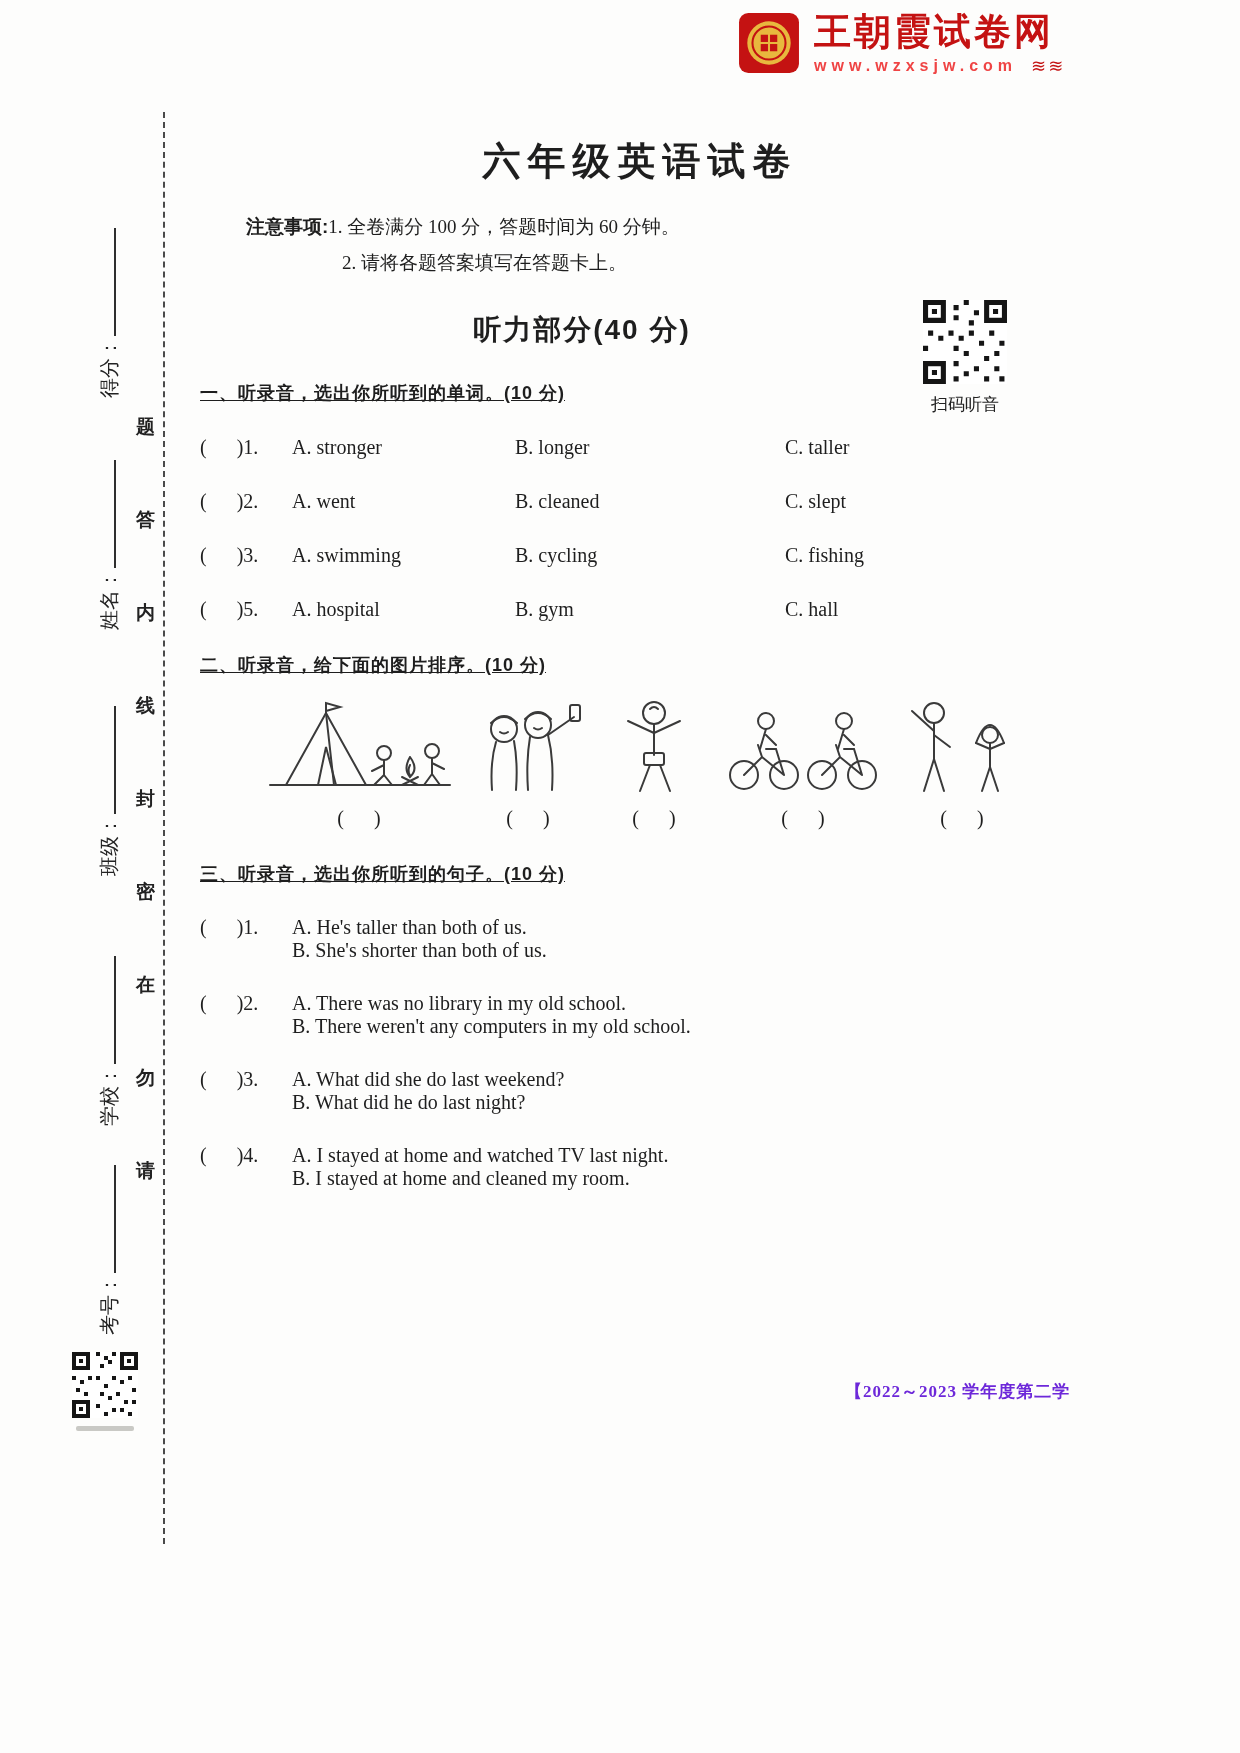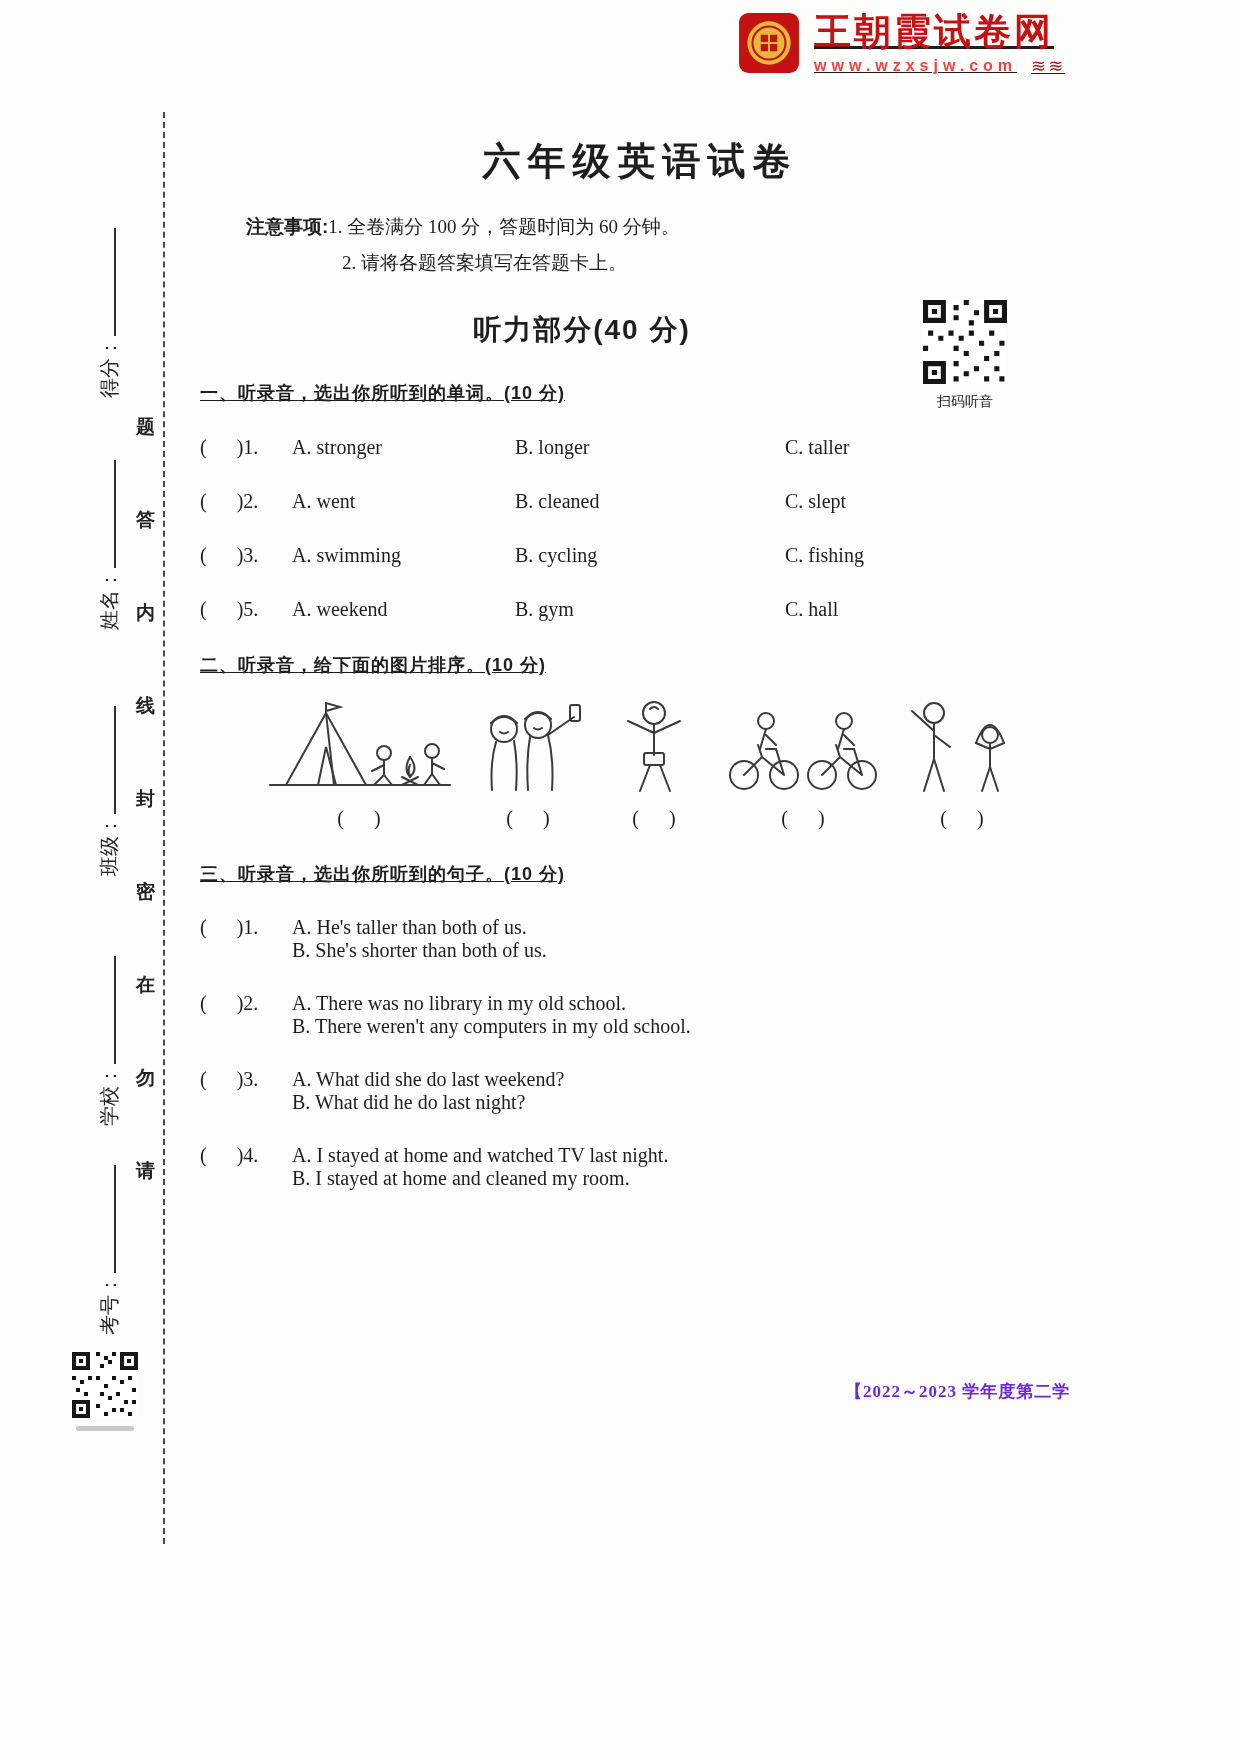--- a/index.html
+++ b/index.html
@@ -6,21 +6,21 @@
   html,body { width:1240px; height:1753px; }
   body {
     position:relative;
     background:#fdfdfc;
     overflow:hidden;
     font-family:"Liberation Serif", serif;
     color:#1e1e1e;
   }
 
   
-  .brand { position:absolute; top:12px; left:738px; display:flex; gap:14px; align-items:flex-start;text-decoration:underline; }
+  .brand { position:absolute; top:12px; left:738px; display:flex; gap:14px; align-items:flex-start; }
   .brand-seal { width:62px; height:62px; flex:0 0 auto; }
   .brand-text { display:flex; flex-direction:column; }
   .brand-title { font-size:37px; font-weight:bold; color:#c41212; letter-spacing:3px; line-height:1.1;
                  font-family:"Liberation Sans", sans-serif; }
   .brand-sub { display:flex; align-items:center; gap:14px; margin-top:2px; }
   .brand-url { font-size:16px; font-weight:bold; color:#ef4444; letter-spacing:5px;
                font-family:"Liberation Sans", sans-serif; }
   .brand-wave { color:#c41212; font-size:18px; letter-spacing:2px; }
 
   
@@ -59,21 +59,21 @@
   .blank-paren { white-space:pre; font-size:20px; margin-top:12px; }
 
   .p3-item { margin-top:30px; font-size:20px; }
   .p3-line-b { padding-left:92px; }
 
   .footer-note { position:absolute; left:845px; top:1380px; font-size:17px; font-weight:bold;
                  color:#6d28d9; letter-spacing:1px; }
 
   
   .qr-listen { position:absolute; left:922px; top:300px; width:86px; text-align:center; }
-  .qr-caption { font-size:14px; margin-top:5px; font-family:"Liberation Sans", sans-serif; color:#222; }
+  .qr-caption { font-size:17px; margin-top:5px; font-family:"Liberation Sans", sans-serif; color:#222; }
   .qr-bottom { position:absolute; left:72px; top:1352px; width:66px; }
   .qr-smudge { width:58px; height:5px; background:#c9c9c5; margin:4px auto 0; border-radius:2px; }
 
   figure { margin:0; }
 </style>
 </head>
 <body>
 
 <div class="brand">
   <svg class="brand-seal" viewBox="0 0 60 60">
@@ -159,21 +159,21 @@
     <span><span class="prefix">(      )2.</span><span>A. went</span></span>
     <span>B. cleaned</span>
     <span>C. slept</span>
   </div>
   <div class="p1-row">
     <span><span class="prefix">(      )3.</span><span>A. swimming</span></span>
     <span>B. cycling</span>
     <span>C. fishing</span>
   </div>
   <div class="p1-row">
-    <span><span class="prefix">(      )5.</span><span>A. weekend</span></span>
+    <span><span class="prefix">(      )5.</span><span>A. hospital</span></span>
     <span>B. gym</span>
     <span>C. hall</span>
   </div>
 
   <div class="part-heading">二、听录音，给下面的图片排序。(10 分)</div>
 
   <div class="pics-row">
 
     <figure class="pic">
       <svg width="190" height="100" viewBox="0 0 190 100" fill="none" stroke="#3a3a3a" stroke-width="2" stroke-linecap="round">

